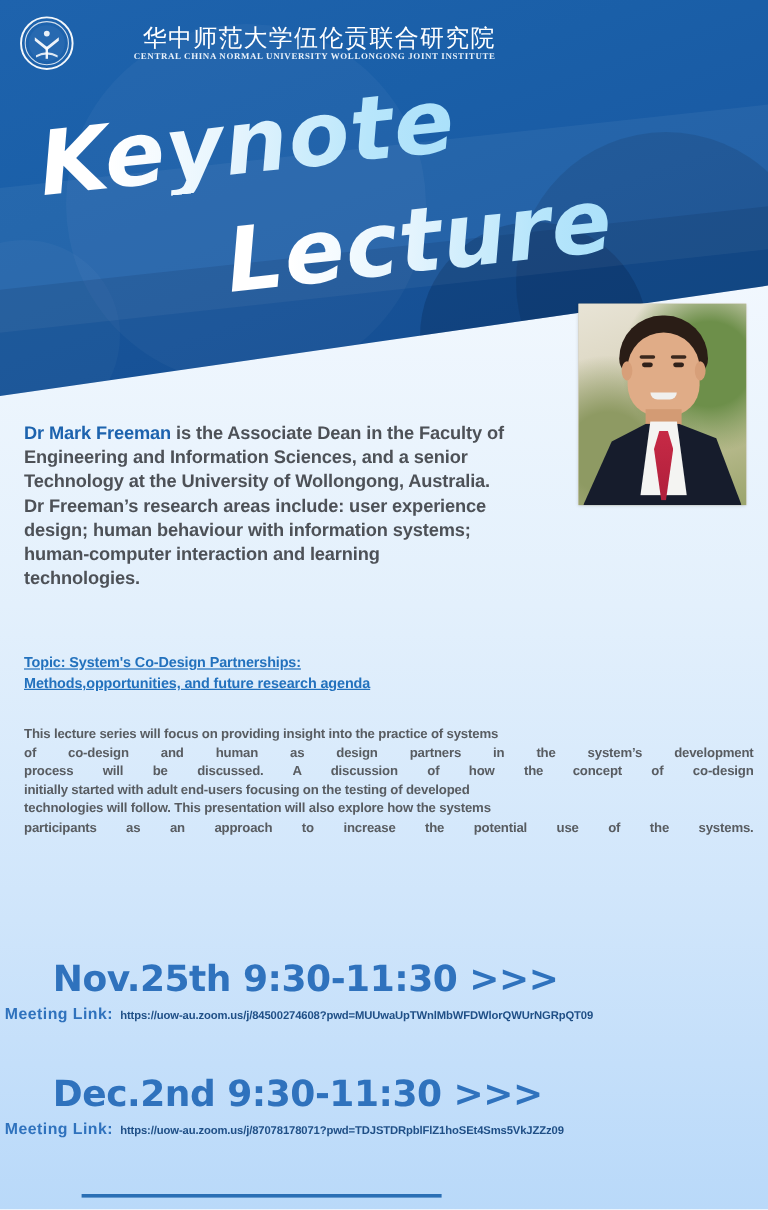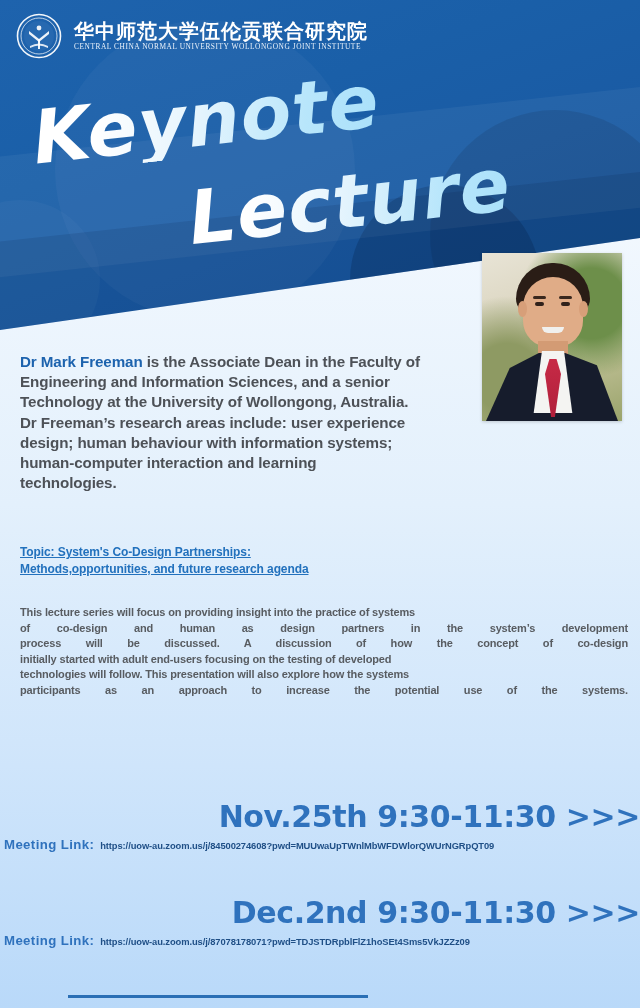--- a/index.html
+++ b/index.html
@@ -64,34 +64,36 @@
   }
   .logo-mark {
     width: 46px; height: 46px;
     flex: 0 0 46px;
     position: relative;
   }
   .brand-text { display: flex; flex-direction: column; gap: 2px; }
   .brand-cn {
     color: #ffffff;
     font-size: 20px;
-    font-weight: 700;
+    font-weight: 400;
     letter-spacing: 1px;
     line-height: 1;
     white-space: nowrap;
     font-family: "DejaVu Sans", sans-serif;
+    margin-left: 45px;
   }
   .brand-en {
     color: #e9f2fb;
     font-size: 7.4px;
-    font-weight: 400;
+    font-weight: 700;
     letter-spacing: 0.55px;
     line-height: 1;
     white-space: nowrap;
     font-family: "Liberation Serif", serif;
+    text-align: right;
   }
 
   
   .title-wrap {
     position: absolute;
     left: 0; top: 66px;
     width: 640px;
     height: 200px;
     z-index: 5;
   }
@@ -218,21 +220,20 @@
   .s1 { top: 800px; }
   .s2 { top: 896px; }
   .sess-date {
     margin: 0 0 2px 44px;
     color: #2f72bd;
     font-size: 30px;
     font-weight: 700;
     letter-spacing: -0.4px;
     line-height: 1.16;
     font-family: "DejaVu Sans", sans-serif;
-    text-align: right;
   }
   .sess-link {
     margin-left: 4px;
     display: flex;
     align-items: baseline;
     gap: 6px;
   }
   .sess-link-label {
     color: #2f72bd;
     font-size: 13.2px;

